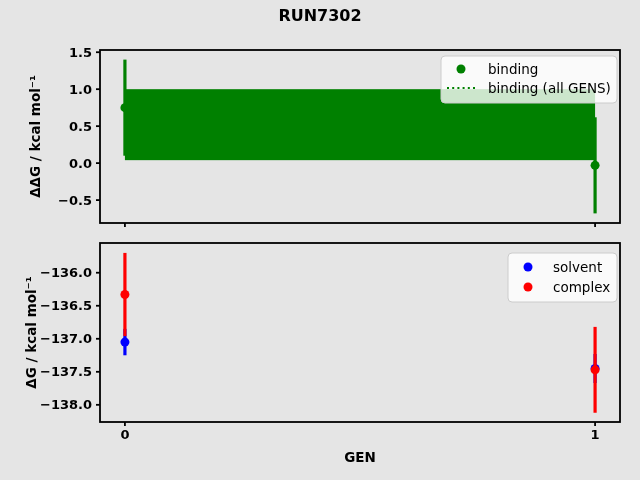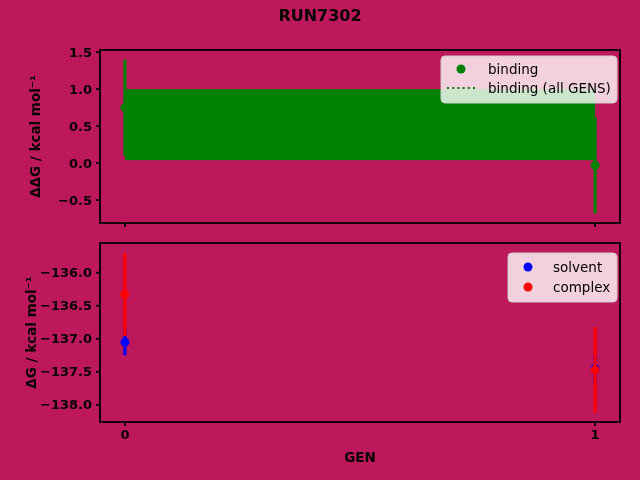--- a/index.html
+++ b/index.html
@@ -1,20 +1,20 @@
 <!DOCTYPE html>
 <html><head>
 <meta charset="utf-8">
 <style>
   html, body { margin: 0; padding: 0; background: #ffffff; }
   .figure {
     position: relative;
     width: 640px;
     height: 480px;
-    background: #be185d;
+    background: #e5e5e5;
     font-family: "DejaVu Sans", sans-serif;
   }
   svg { display: block; }
   .title       { font: bold 16px "DejaVu Sans", sans-serif; fill: #000000; }
   .tick        { font: bold 13px "DejaVu Sans", sans-serif; fill: #000000; }
   .axlabel     { font: bold 13.5px "DejaVu Sans", sans-serif; fill: #000000; }
   .legend-text { font: 13.5px "DejaVu Sans", sans-serif; fill: #000000; }
 </style>
 </head>
 <body>

